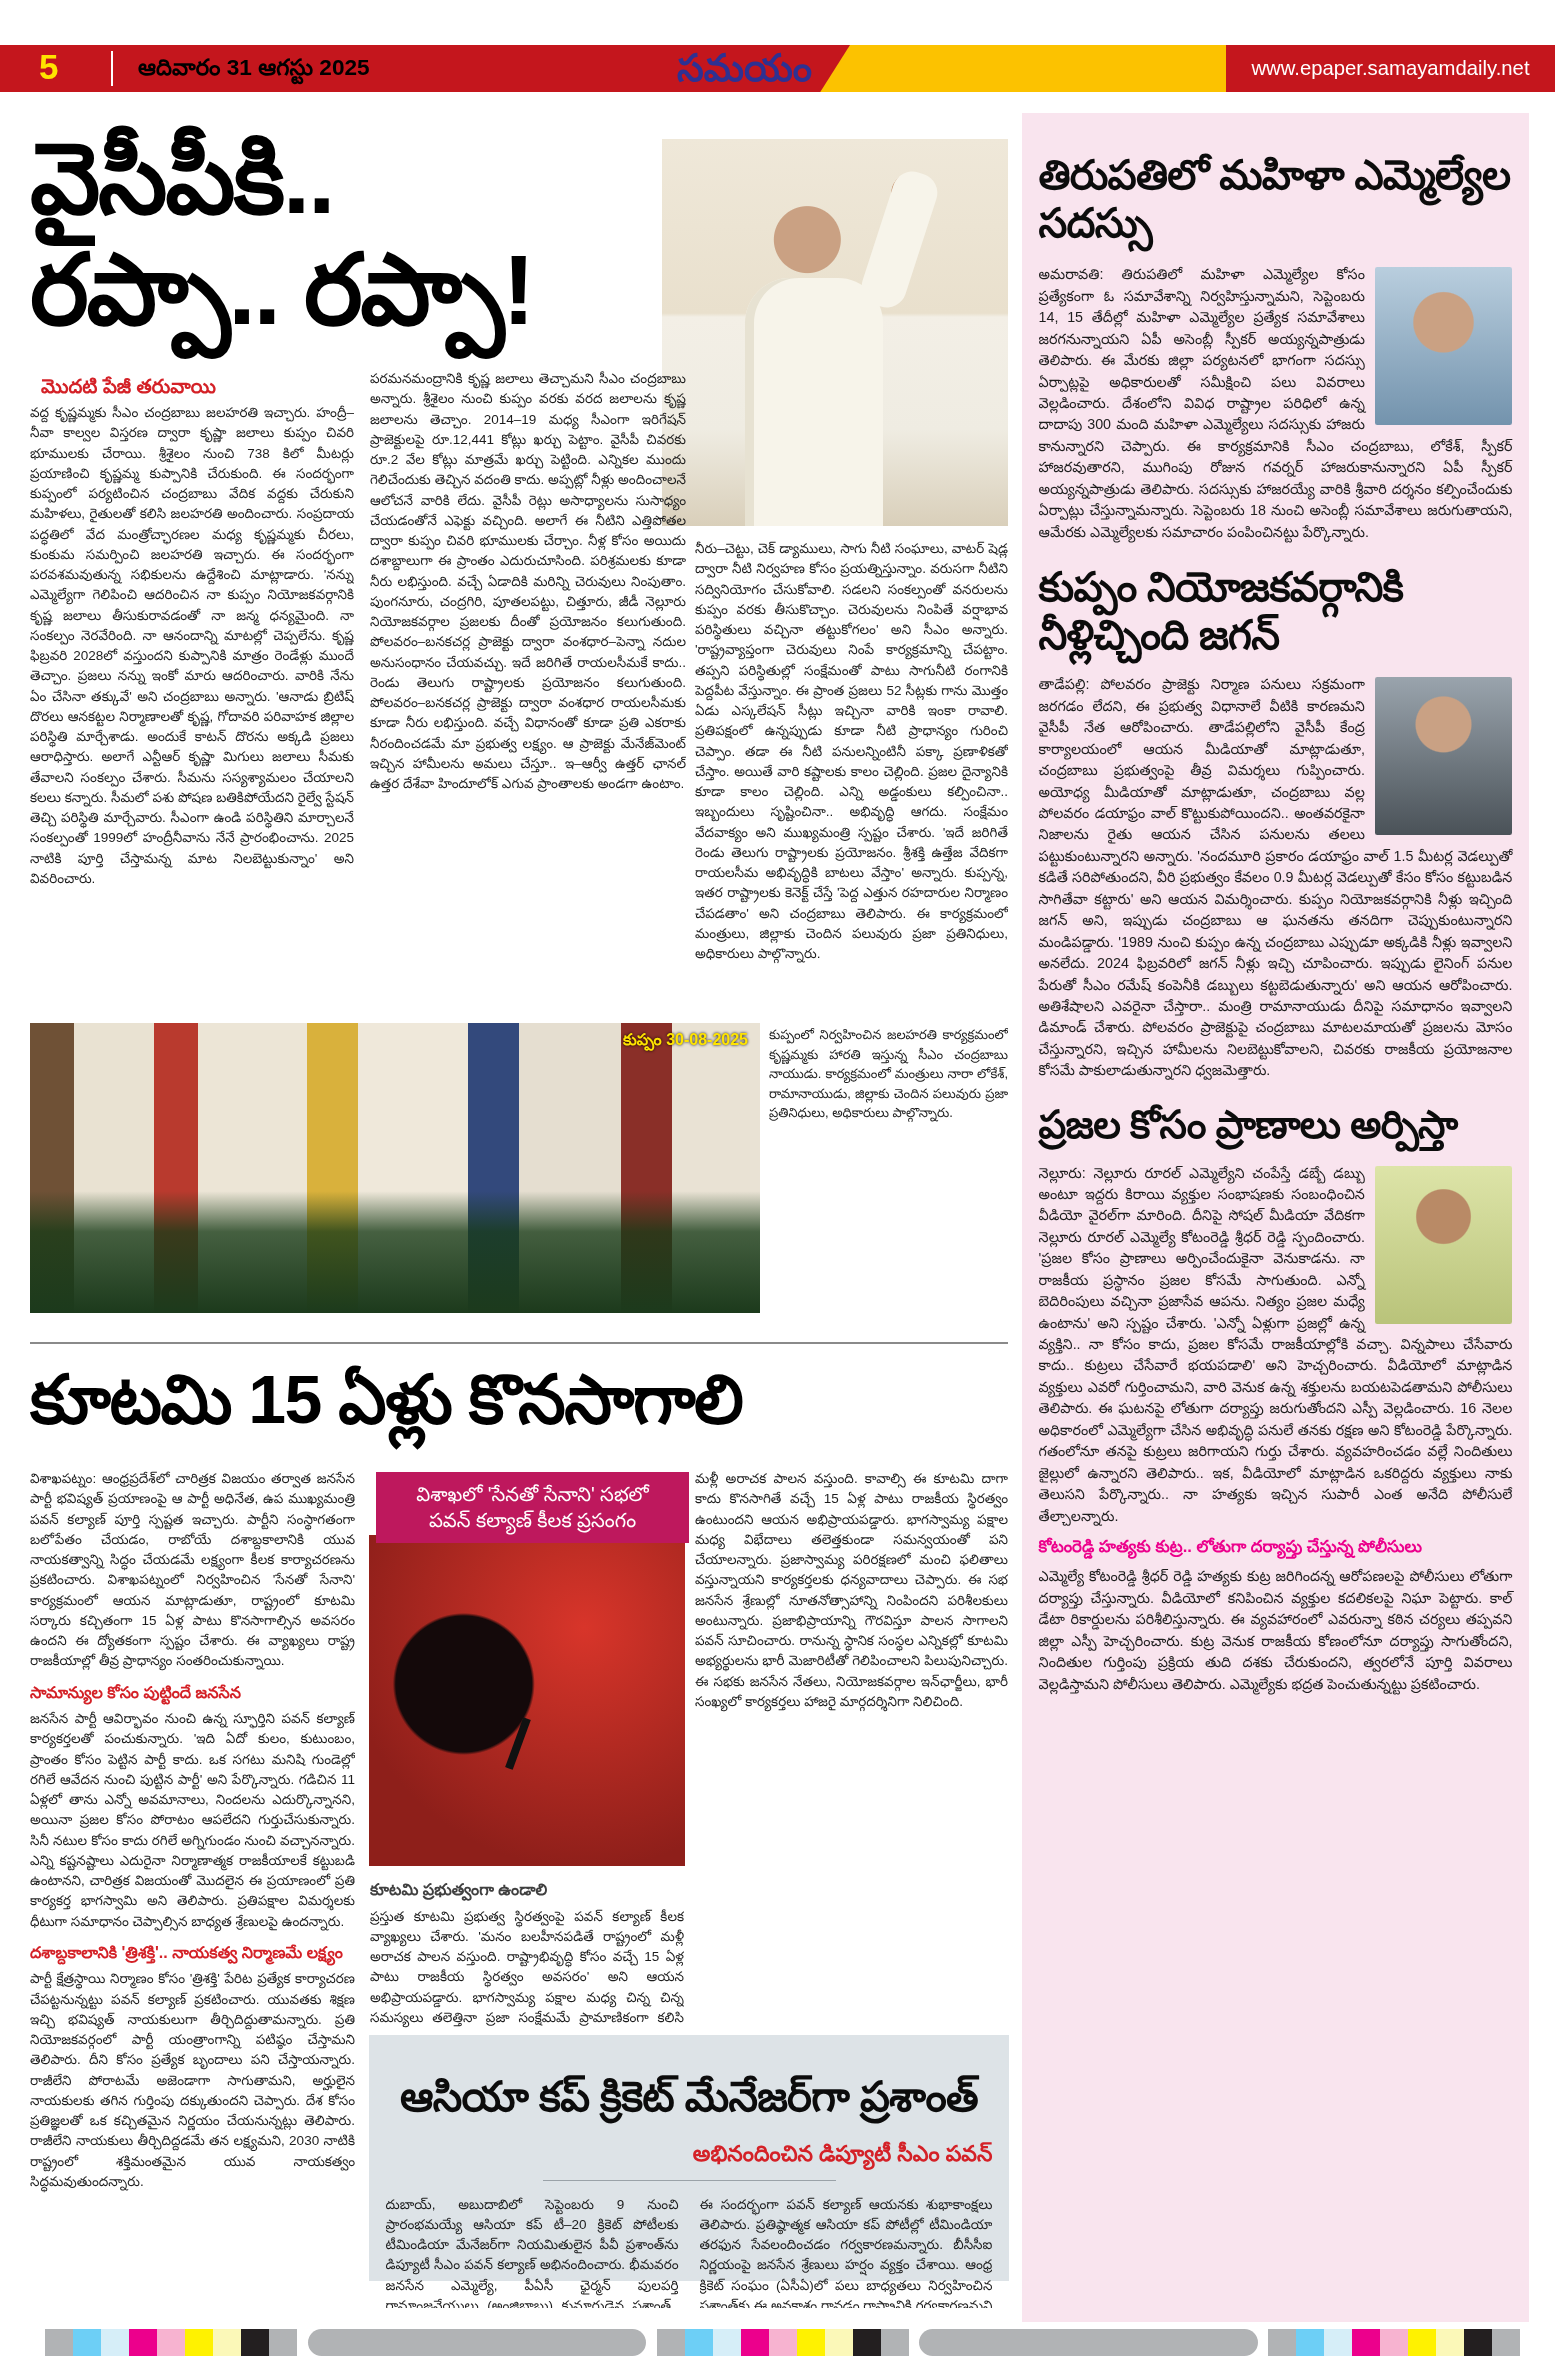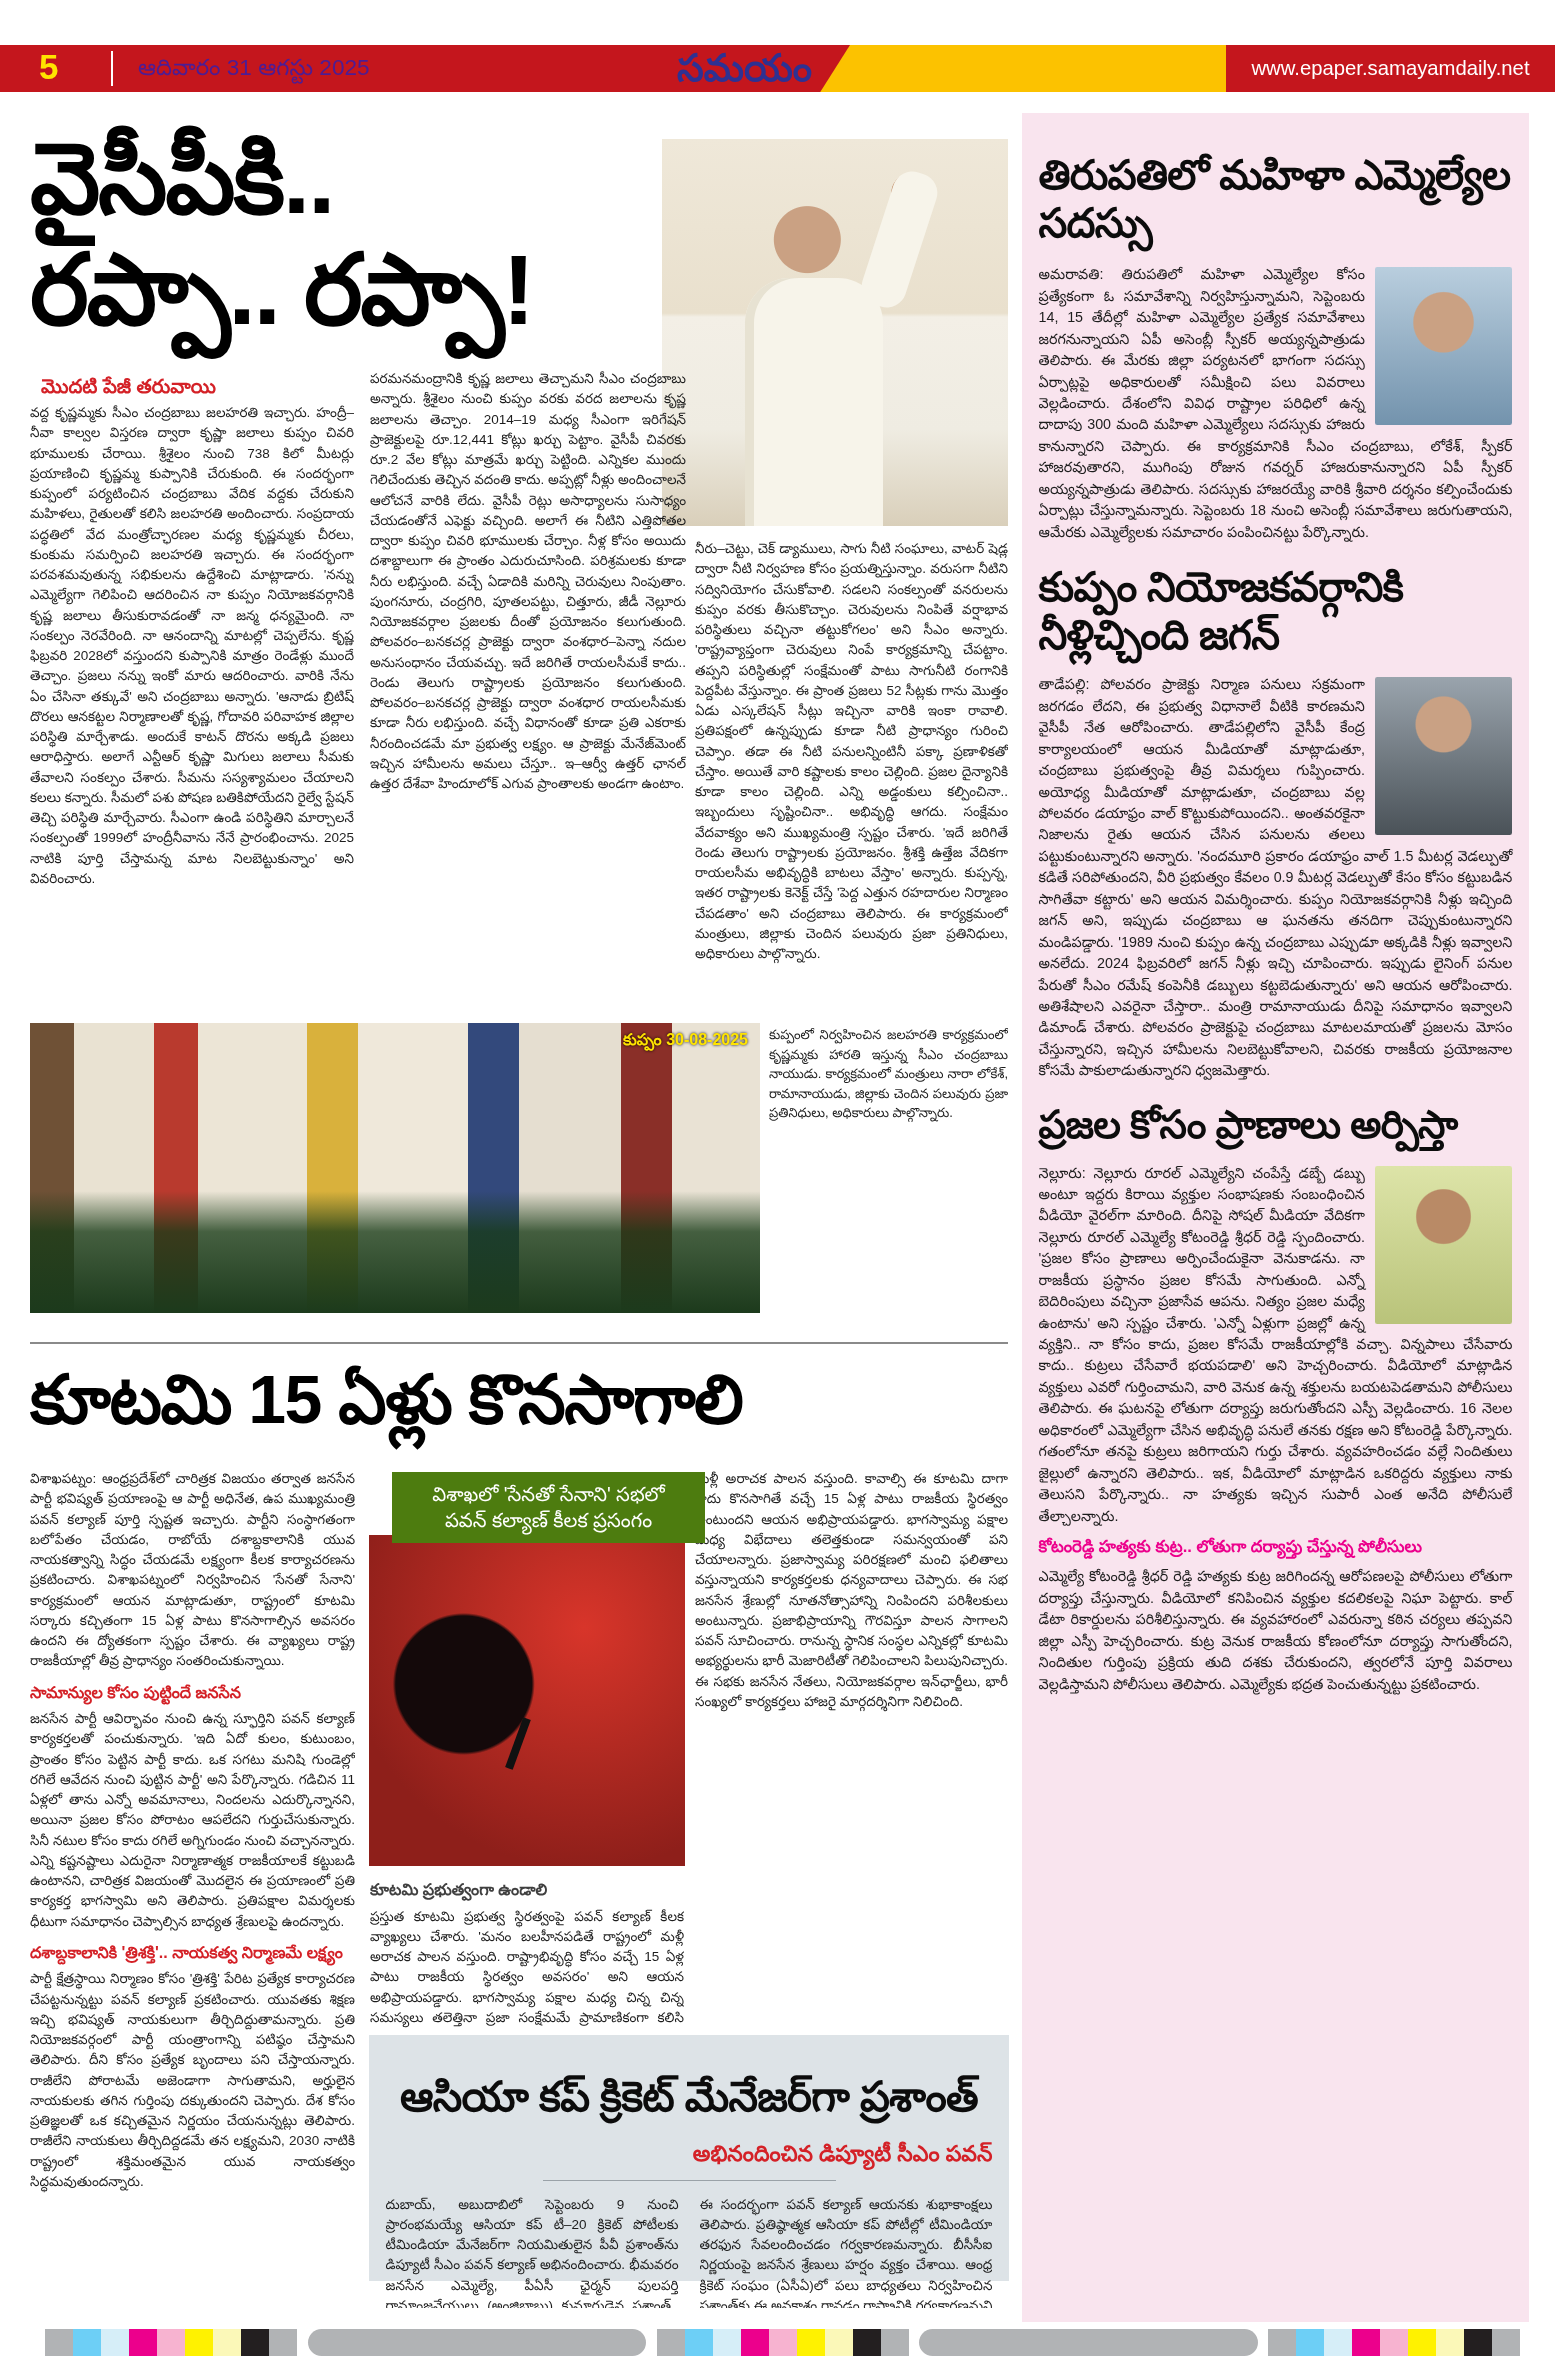--- a/index.html
+++ b/index.html
@@ -7,21 +7,21 @@
         font-family:"Liberation Sans","DejaVu Sans",sans-serif;overflow:hidden;color:#1c1c1c;}
 
   
   .masthead-bar{position:absolute;left:0;top:45px;width:1555px;height:47px;background:#fcc200;}
   .mast-red-left{position:absolute;left:0;top:0;height:47px;width:850px;background:#c4161d;
                  clip-path:polygon(0 0,100% 0,96.5% 100%,0 100%);}
   .mast-red-right{position:absolute;right:0;top:0;height:47px;width:329px;background:#c4161d;
                   display:flex;align-items:center;justify-content:center;}
   .pagenum{position:absolute;left:39px;top:1.5px;font-size:35px;font-weight:bold;color:#ffe400;}
   .mast-divider{position:absolute;left:111px;top:6px;width:1.5px;height:35px;background:#ffffff;}
-  .mast-date{position:absolute;left:138px;top:9.8px;font-size:22.6px;font-weight:normal;color:#4c1d95;}
+  .mast-date{position:absolute;left:138px;top:9.8px;font-size:22.6px;font-weight:bold;color:#000000;}
   .mast-title{position:absolute;left:677px;top:1.5px;font-size:38px;font-weight:bold;color:#2e3192;}
   .mast-site{font-size:20.3px;color:#ffffff;}
 
   
   .col{position:absolute;font-size:13.5px;line-height:1.5;text-align:justify;overflow:hidden;color:#1d1d1d;}
   .rc-body{font-size:14.3px;line-height:1.5;text-align:justify;color:#1d1d1d;}
   .subhead-red{color:#d42127;font-weight:bold;font-size:16px;margin:9px 0 4.5px;text-align:left;}
   .subhead-blue{color:#404040;font-weight:bold;font-size:16px;margin:9px 0 4.5px;text-align:left;}
   .subhead-magenta{color:#ec008c;font-weight:bold;font-size:16.6px;margin:10.5px 0 6px;text-align:left;}
 
@@ -47,21 +47,21 @@
   .stage-badge{position:absolute;right:12px;top:7.5px;color:#ffe400;font-weight:bold;font-size:16px;
                text-shadow:0 0 3px #000;}
   .stage-caption{position:absolute;left:769px;top:1025px;width:239px;height:288px;font-size:13px;
                  line-height:1.5;text-align:justify;overflow:hidden;color:#1d1d1d;}
 
   .lead-rule{position:absolute;left:30px;top:1342px;width:978px;height:1.5px;background:#8a8a8a;}
 
   
   .mid-headline{position:absolute;left:30px;top:1360px;width:978px;font-size:68px;font-weight:900;
                 letter-spacing:-1.5px;color:#000;}
-  .purple-box{position:absolute;left:392px;top:1472px;width:301px;background:#4d7c0f;color:#fff;
+  .purple-box{position:absolute;left:376px;top:1472px;width:301px;background:#be185d;color:#fff;
               text-align:center;font-size:19.6px;line-height:1.35;padding:9px 6px;z-index:3;}
   .photo-pawan{left:369px;top:1535px;width:316px;height:331px;
                background:radial-gradient(circle at 30% 45%,#14090a 0 68px,transparent 71px),
                           radial-gradient(circle at 68% 28%,#d8352a,#8e1f1a 75%);}
   .photo-pawan .mic{position:absolute;left:46%;top:55%;width:7.5px;height:53px;background:#111;transform:rotate(20deg);}
 
   .graybox{position:absolute;left:369px;top:2035px;width:640px;height:246px;background:#dde3e7;
            padding:18px 16.6px;box-sizing:border-box;}
   .graybox h2{margin:19.6px 0 10.5px;text-align:center;font-size:42px;font-weight:800;color:#0c0c0c;letter-spacing:-0.8px;}
   .graybox .sub{color:#d42127;font-weight:bold;font-size:22px;text-align:right;margin:0 0 7.5px;}

